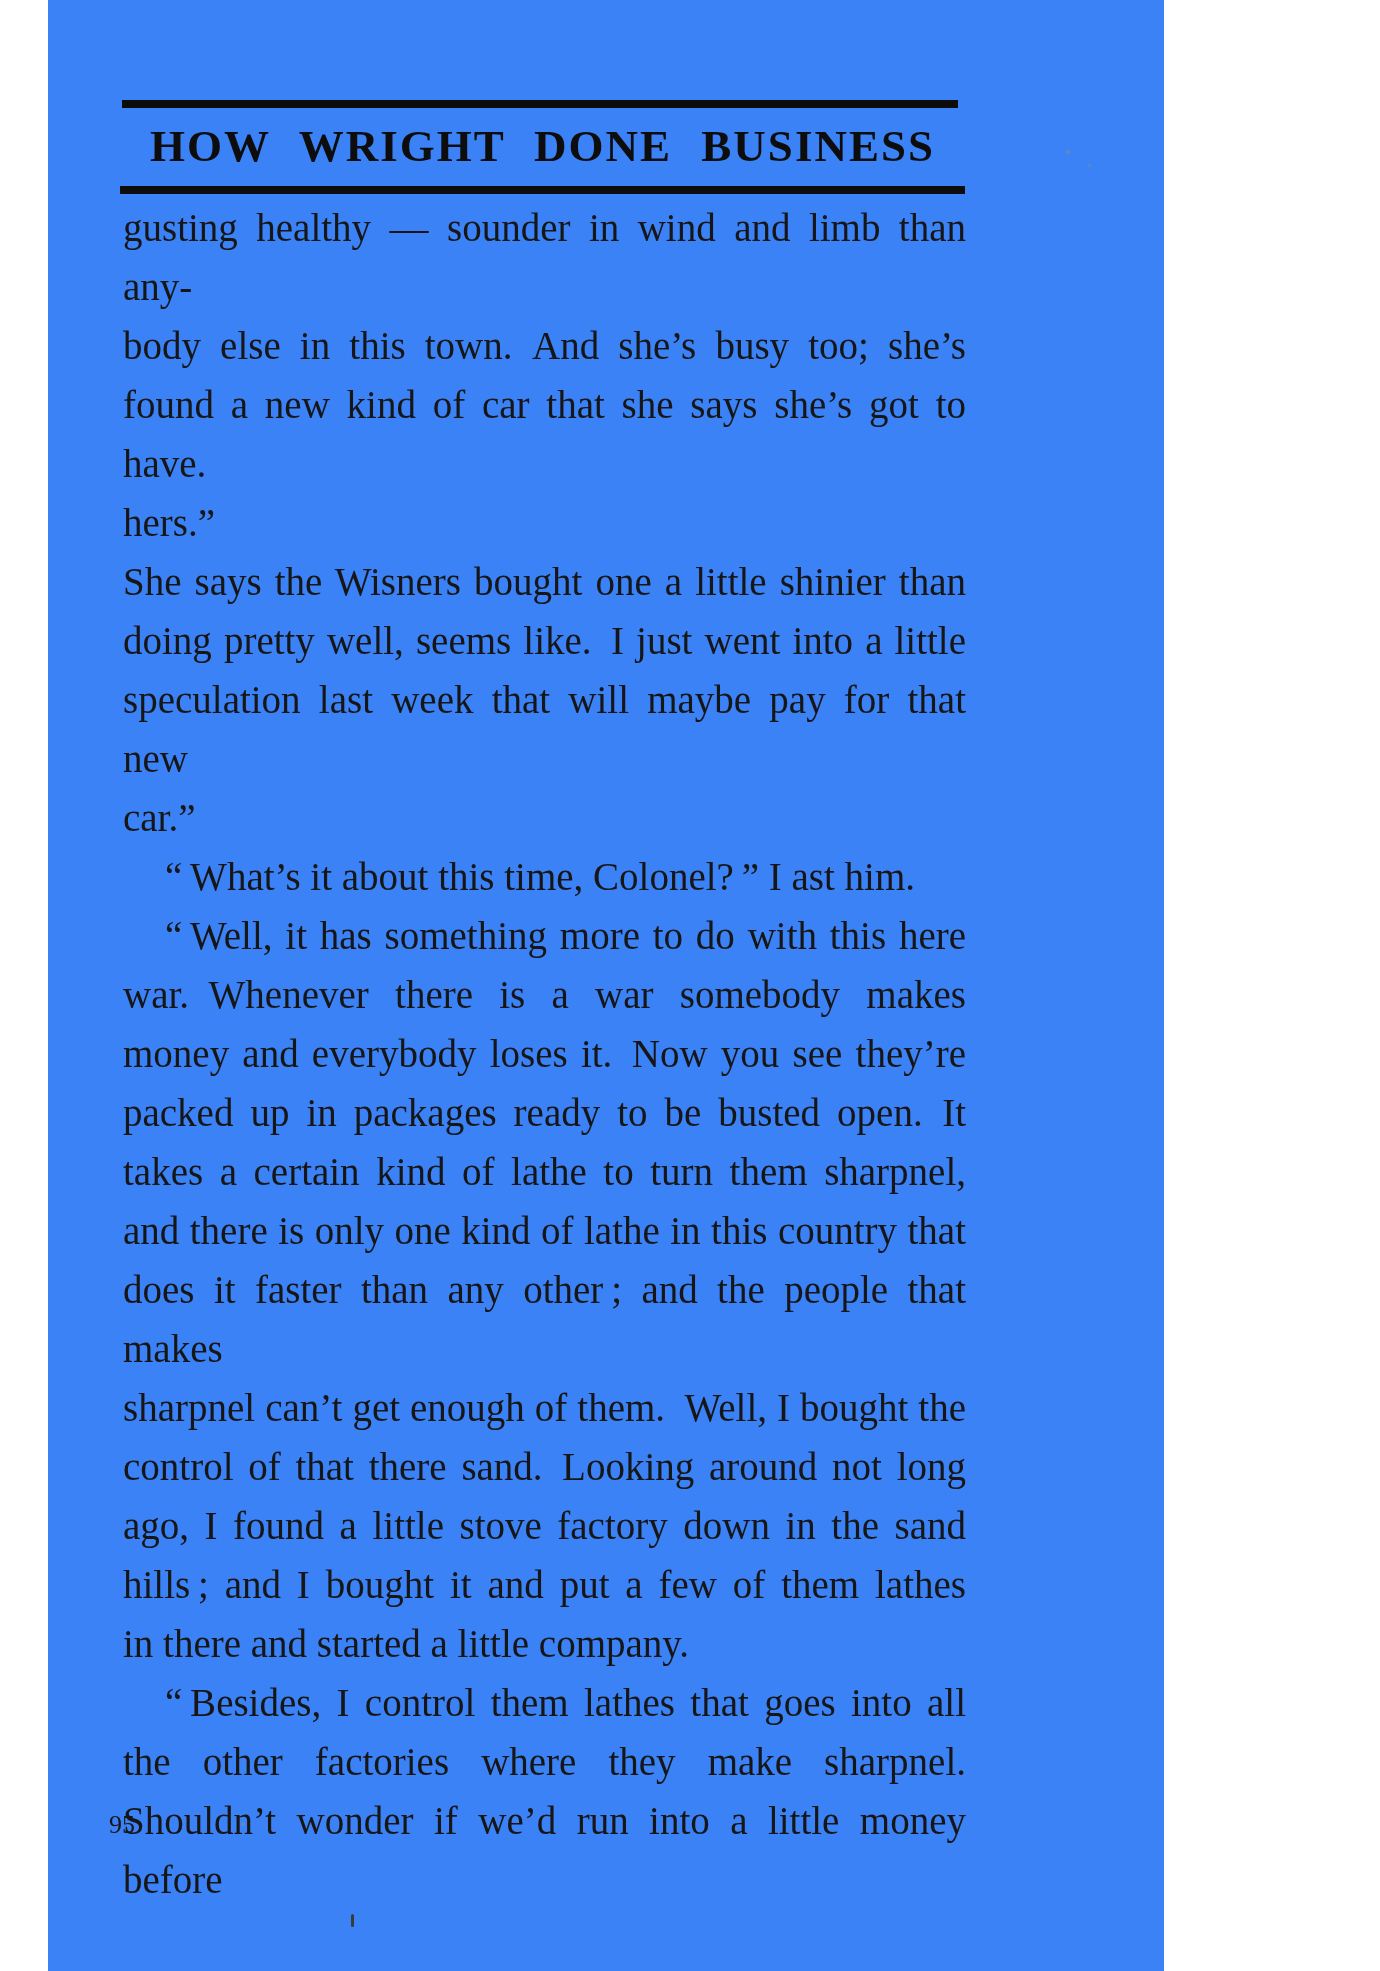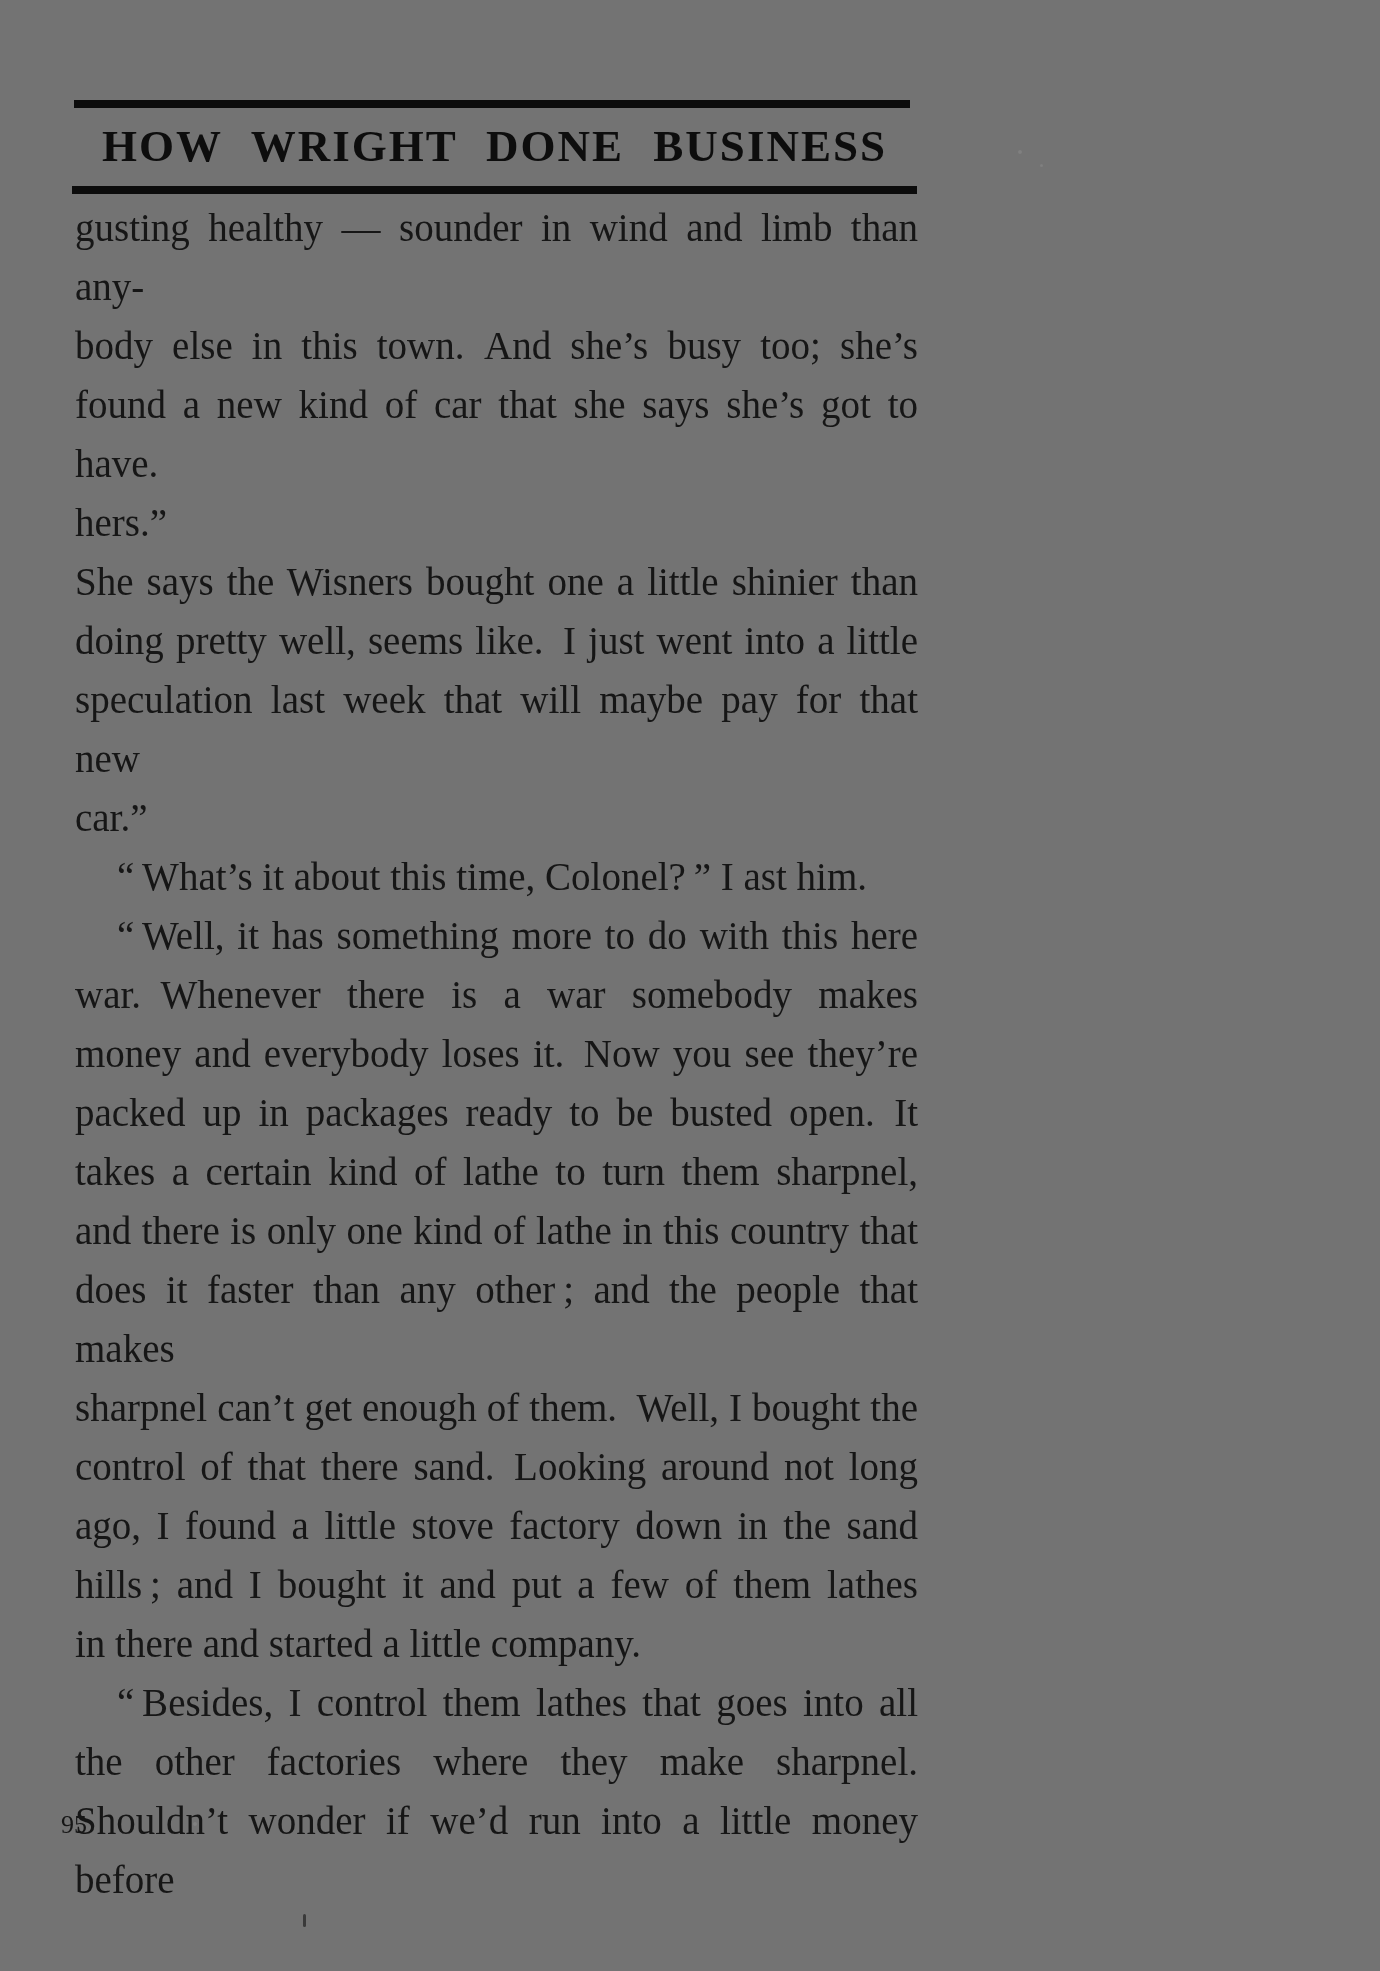--- a/index.html
+++ b/index.html
@@ -1,23 +1,24 @@
 <!DOCTYPE html>
 <html><head>
 <meta charset="utf-8">
 <style>
   html, body { margin: 0; padding: 0; background: #ffffff; }
   .page {
     position: relative;
-    width: 1380px;
+    width: 1116px;
     height: 1971px;
-    background: #737373;
+    background: #3b82f6;
     font-family: "Liberation Serif", serif;
     color: #141414;
     overflow: hidden;
+    margin-left: 48px;
   }
   .header {
     position: absolute;
     left: 72px;
     top: 100px;
     width: 845px;
   }
   .rule { background: #0c0c0c; height: 8px; }
   .rule-top { width: 836px; margin-left: 2px; }
   .rule-bottom { width: 845px; }

